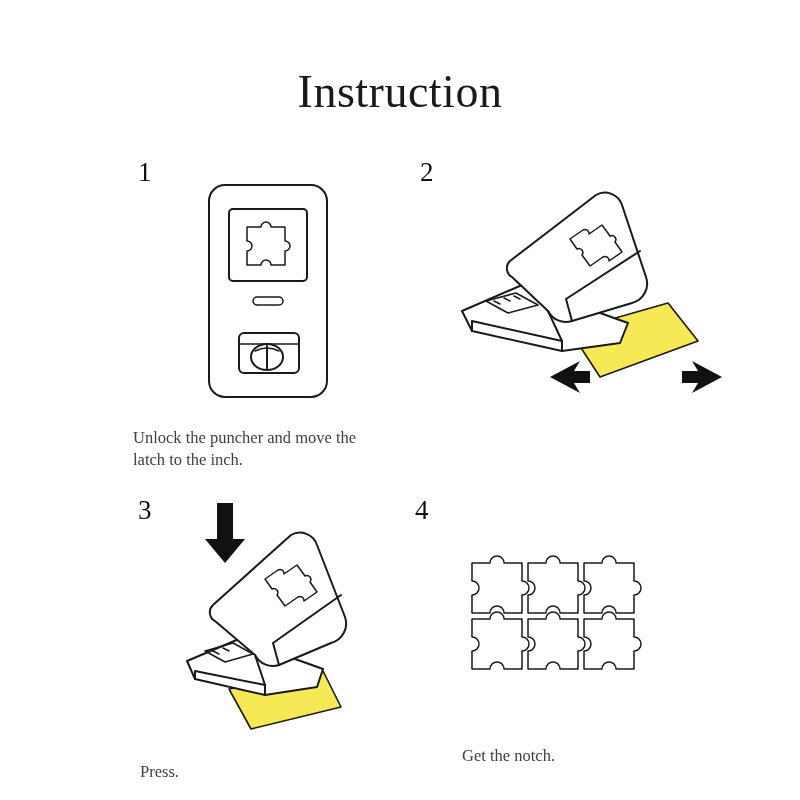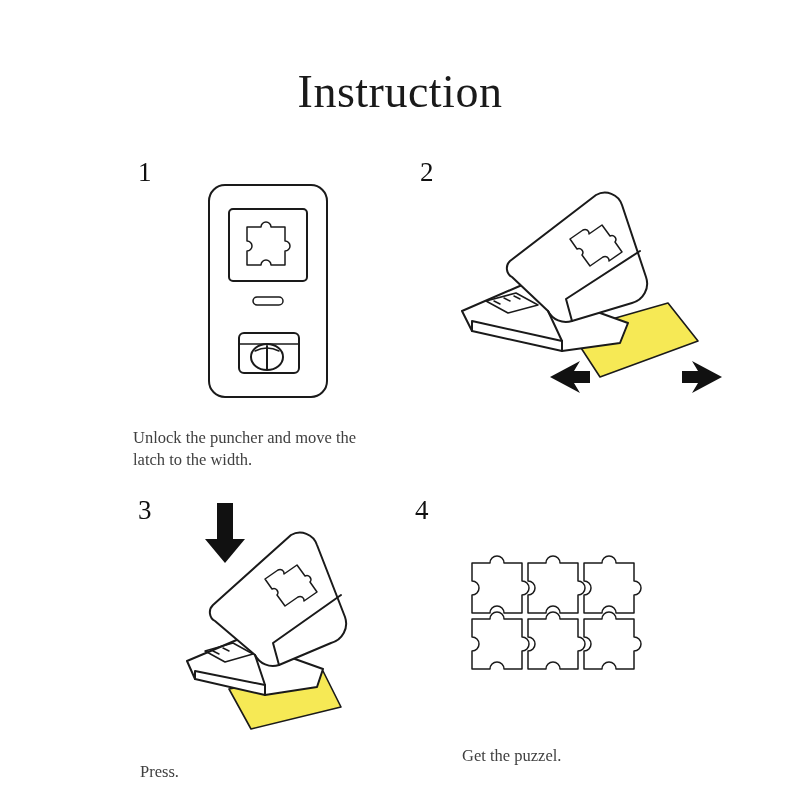--- a/index.html
+++ b/index.html
@@ -104,21 +104,21 @@
       <line class="stroke-thin" x1="34" y1="163" x2="94" y2="163"></line>
 
       <ellipse class="fill-white" cx="62" cy="176" rx="16" ry="13"></ellipse>
       <line class="stroke" x1="62" y1="165" x2="62" y2="188"></line>
       <path class="stroke-thin" d="M50,170 q12,-6 24,0"></path>
     </svg>
   </div>
 
   <div class="caption" style="left:133px; top:406px; width:270px;">
     <span>Unlock the puncher and move the</span><br>
-    <span>latch to the width.</span>
+    <span>latch to the inch.</span>
   </div>
 
   <div class="step-num" style="left:420px; top:136px;">2</div>
 
   <div class="art" style="left:450px; top:160px;">
     <svg width="310" height="240" viewBox="0 0 310 240">
 
       <polygon class="fill-paper" style="fill:#f6e955" points="120,150 218,122 248,160 150,196"></polygon>
 
       <path class="fill-white" d="M12,130 L72,104 L178,142 L170,162 L112,170 L22,150 Z"></path>
@@ -183,16 +183,16 @@
         <path d="M118,14 h18 a7,7 0 0 1 14,0 h18 v18 a7,7 0 0 1 0,14 v18 h-18 a7,7 0 0 0 -14,0 h-18 v-18 a7,7 0 0 0 0,-14 z"></path>
 
         <path d="M6,70 h18 a7,7 0 0 1 14,0 h18 v18 a7,7 0 0 1 0,14 v18 h-18 a7,7 0 0 0 -14,0 h-18 v-18 a7,7 0 0 0 0,-14 z"></path>
         <path d="M62,70 h18 a7,7 0 0 1 14,0 h18 v18 a7,7 0 0 1 0,14 v18 h-18 a7,7 0 0 0 -14,0 h-18 v-18 a7,7 0 0 0 0,-14 z"></path>
         <path d="M118,70 h18 a7,7 0 0 1 14,0 h18 v18 a7,7 0 0 1 0,14 v18 h-18 a7,7 0 0 0 -14,0 h-18 v-18 a7,7 0 0 0 0,-14 z"></path>
       </g>
     </svg>
   </div>
 
   <div class="caption" style="left:462px; top:724px; width:240px;">
-    <span>Get the puzzel.</span>
+    <span>Get the notch.</span>
   </div>
 
 </div>
 
 </body></html>

